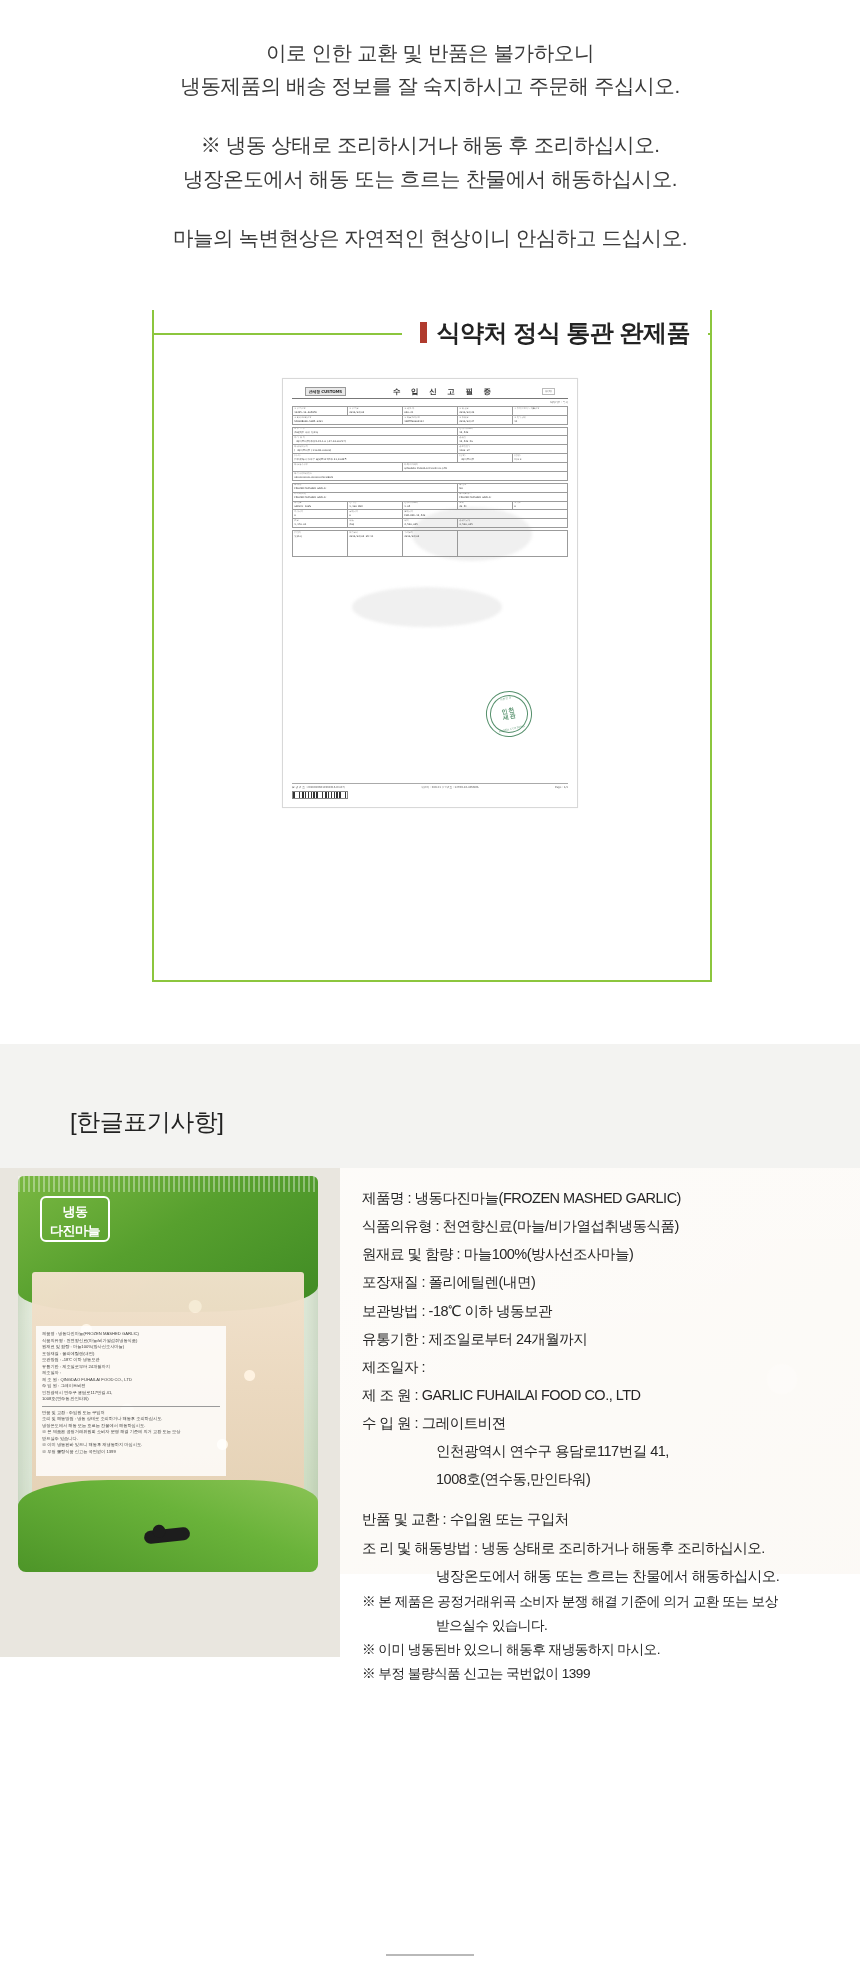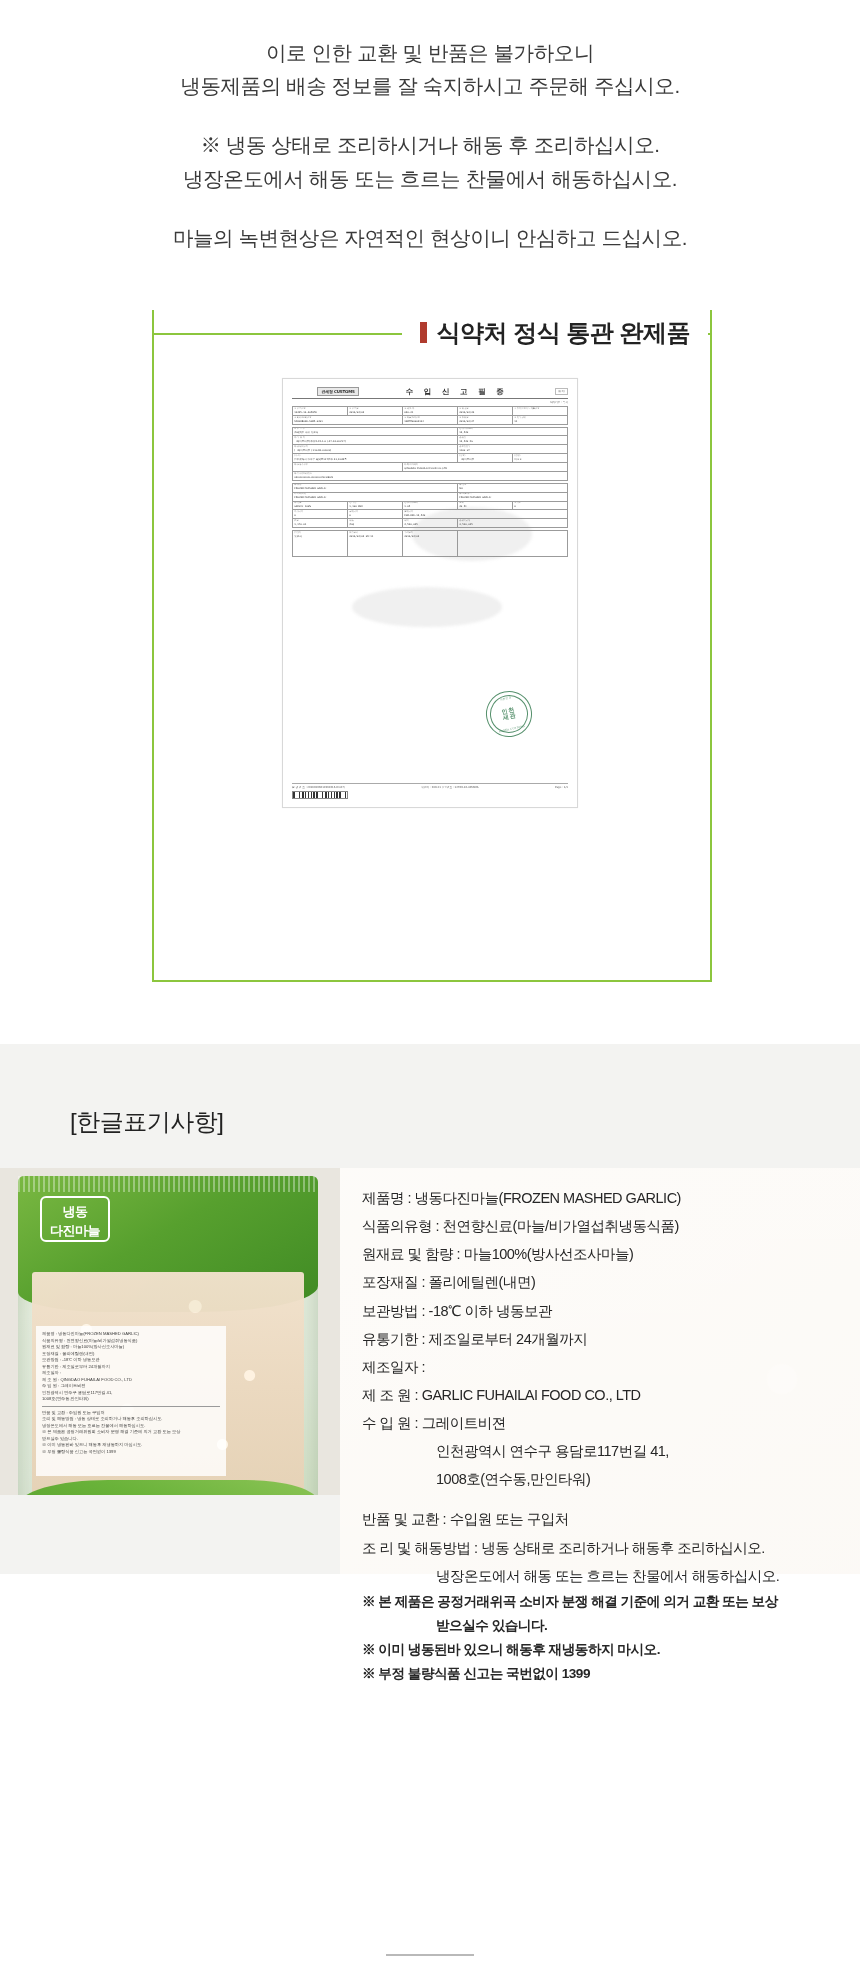--- a/index.html
+++ b/index.html
@@ -113,21 +113,21 @@
     width: 100%;
     height: 100%;
     font-family: "DejaVu Sans", sans-serif;
     font-size: 2.6px;
     color: #4a4a4a;
     line-height: 1.25;
   }
   .doc-head {
     display: flex;
     align-items: center;
-    justify-content: flex-end;
+    justify-content: center;
     border-bottom: 0.6px solid #777;
     padding-bottom: 2px;
     margin-bottom: 2px;
     gap: 47px;
   }
   .doc-logo {
     font-size: 4px;
     font-weight: bold;
     color: #2b2b2b;
     background: #e9e9e9;
@@ -265,21 +265,21 @@
     color: #222;
     letter-spacing: -0.5px;
   }
 
   
   .photo {
     position: absolute;
     left: 0;
     top: 124px;
     width: 340px;
-    height: 327px;
+    height: 489px;
     overflow: hidden;
     background: #e9e6df;
   }
   .pouch {
     position: absolute;
     left: 18px;
     top: 8px;
     width: 300px;
     height: 396px;
     background: linear-gradient(160deg, #cfe3c0 0%, #e6efe0 28%, #dfeada 60%, #c9dcbb 100%);
@@ -408,21 +408,20 @@
   }
   .info-line.indent {
     padding-left: 74px;
   }
   .info-gap {
     height: 12px;
   }
   .info-line.small {
     font-size: 13.6px;
     line-height: 1.78;
-    font-weight: bold;
   }
 
   
   .bottom-rule {
     position: absolute;
     left: 50%;
     transform: translateX(-50%);
     bottom: 24px;
     width: 88px;
     height: 0;

